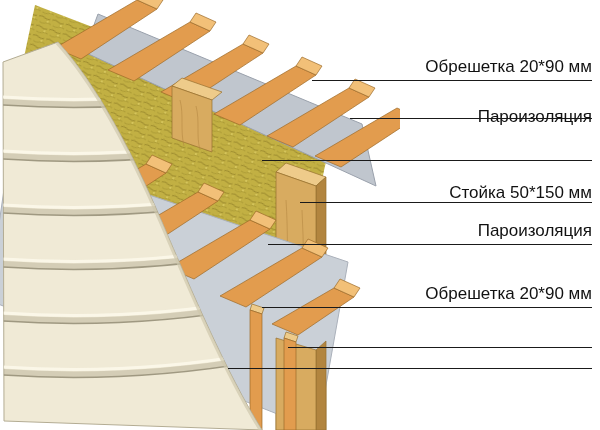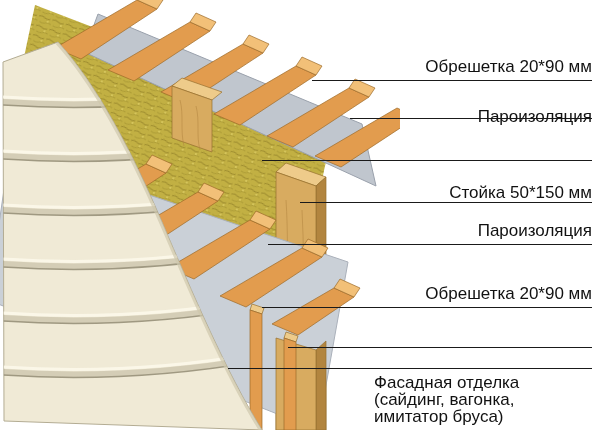--- a/index.html
+++ b/index.html
@@ -170,17 +170,14 @@
   <div class="leader" style="top:244px;left:268px;"></div>
 
   <div class="label" style="top:285px;">
     <span>Обрешетка 20*90 мм</span>
   </div>
   <div class="leader" style="top:307px;left:262px;"></div>
 
   <div class="leader" style="top:347px;left:288px;"></div>
 
   <div class="leader" style="top:368px;left:228px;"></div>
-  <div class="label wrap" style="top:374px;">
-    <span>Фасадная отделка (сайдинг, вагонка, имитатор бруса)</span>
-  </div>
 
 </div>
 
 </body></html>

